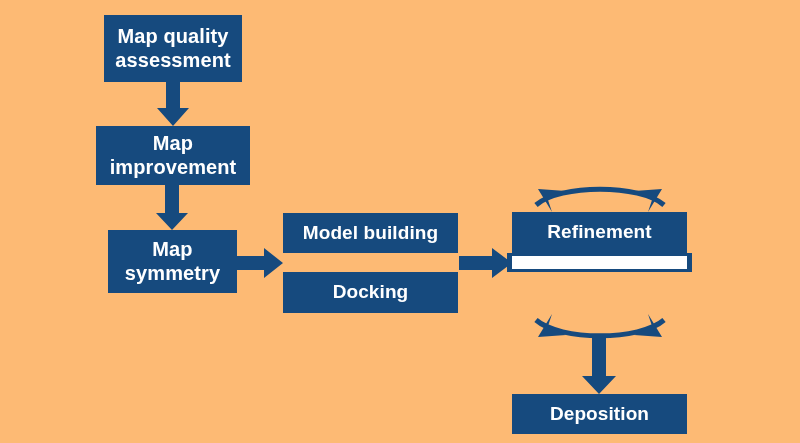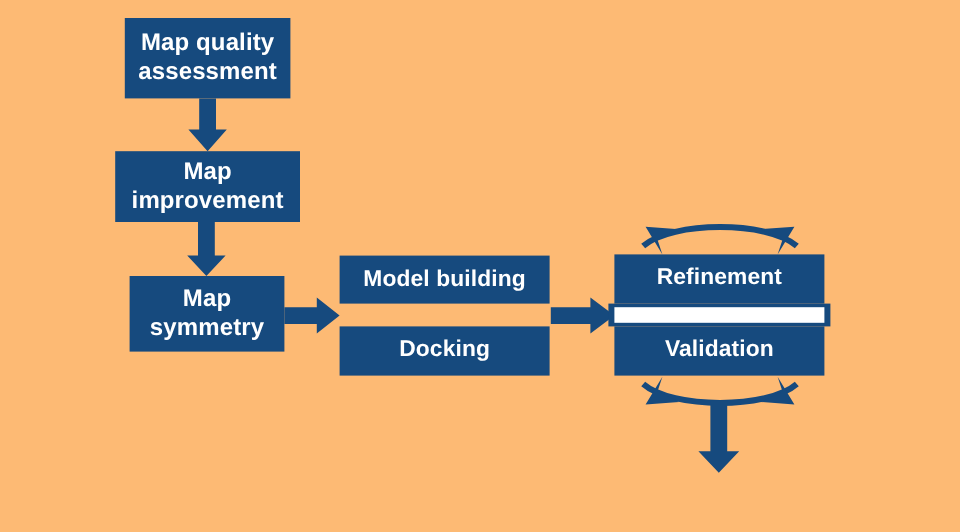--- a/index.html
+++ b/index.html
@@ -149,18 +149,18 @@
   </div>
 
   <div class="node" id="node-docking">
     <span class="label">Docking</span>
   </div>
 
   <div class="node" id="node-refinement">
     <span class="label">Refinement</span>
   </div>
 
-  <div class="node" id="node-validation">
-    <span class="label">Validation</span>
+
+  <div class="node" id="node-deposition">
+    <span class="label">Deposition</span>
   </div>
-
 
 </div>
 
 </body></html>

